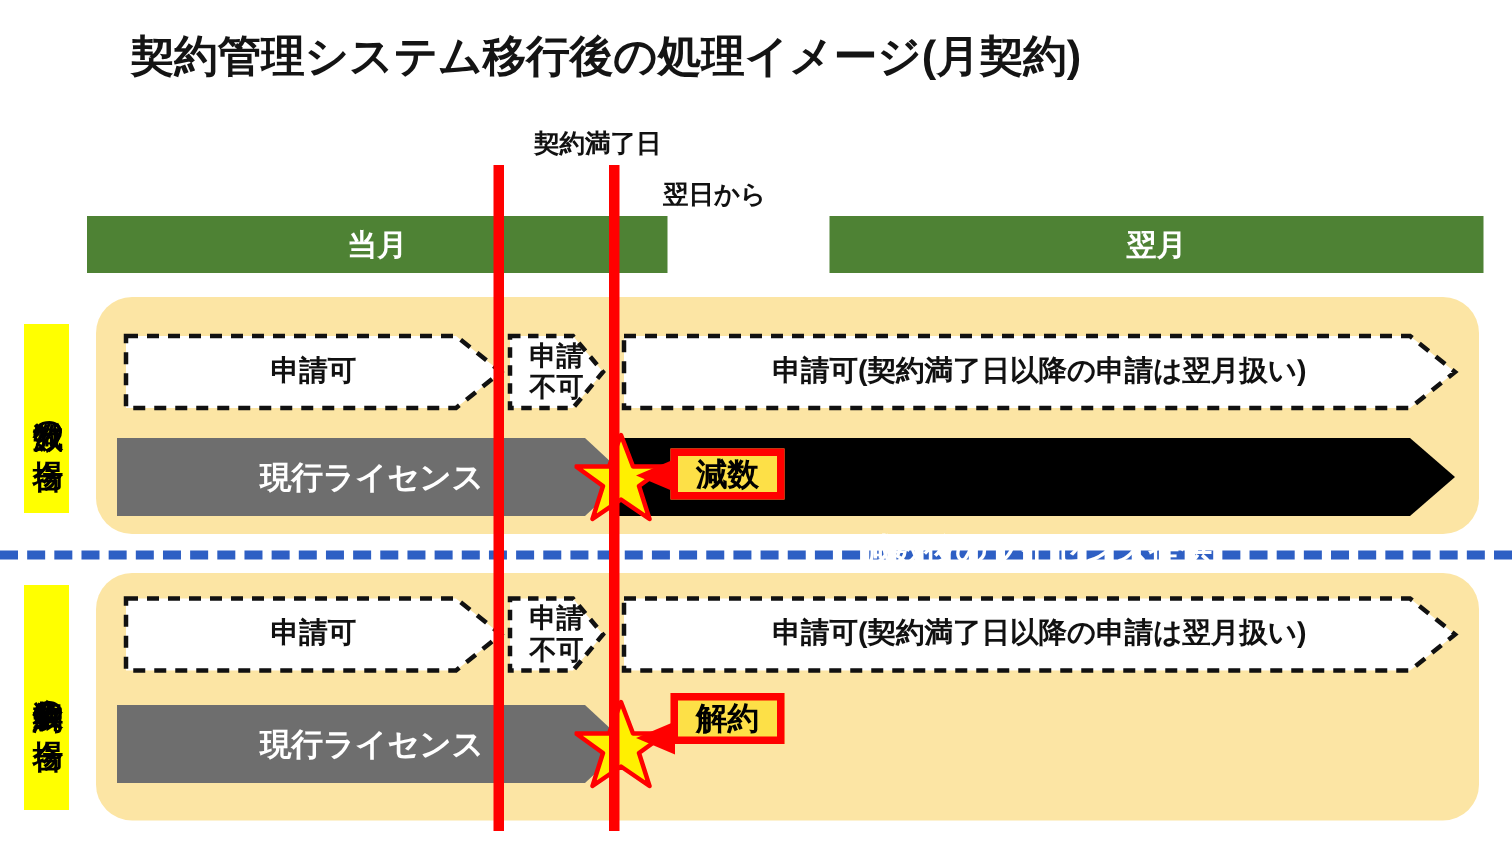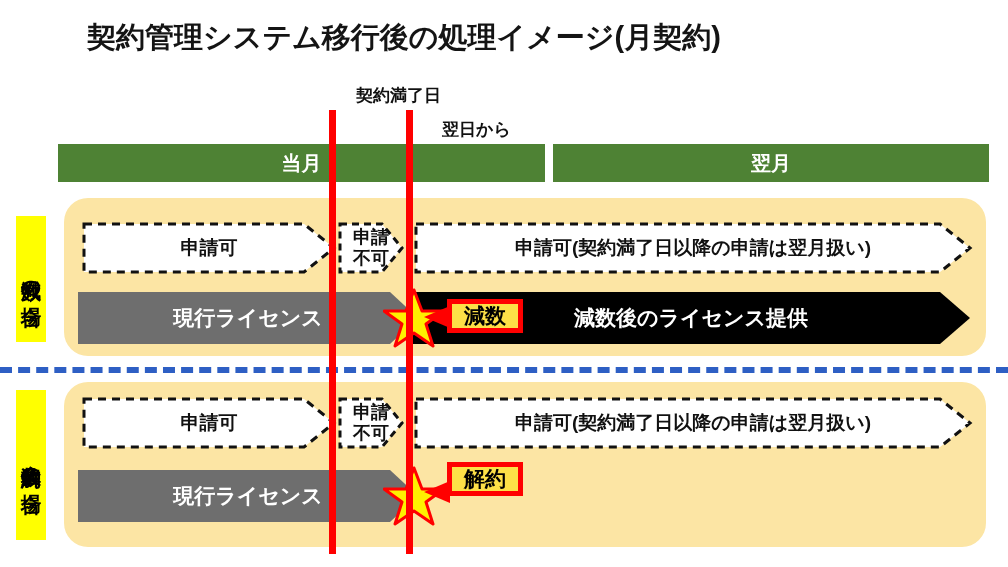--- a/index.html
+++ b/index.html
@@ -36,21 +36,21 @@
   .redline-2{left:406px;top:110px;height:444px;}
 
   
   .monthbar{
     position:absolute;top:144px;height:38px;
     background:#4E8234;
     color:#ffffff;
     font-size:20px;font-weight:bold;
     display:flex;align-items:center;justify-content:center;
   }
-  .monthbar-current{left:58px;width:487px;}
+  .monthbar-current{left:58px;width:387px;}
   .monthbar-next{left:553px;width:436px;}
 
   
   .panel{
     position:absolute;left:64px;width:922px;
     background:#FCE5A4;
     border-radius:24px;
   }
   .panel-top{top:198px;height:158px;}
   .panel-bottom{top:382px;height:165px;}
@@ -164,21 +164,21 @@
     <svg width="340" height="52" viewBox="0 0 340 52">
       <polygon points="0,0 312,0 340,26 312,52 0,52" fill="#6E6E6E"></polygon>
     </svg>
     <div class="lbl" style="padding-right:28px;">現行ライセンス</div>
   </div>
 
   <div class="chev-solid" style="left:412px;top:292px;width:558px;height:52px;">
     <svg width="558" height="52" viewBox="0 0 558 52">
       <polygon points="0,0 528,0 558,26 528,52 0,52" fill="#000000"></polygon>
     </svg>
-    <div class="lbl" style="padding-right:30px;">減数後のライセンス提供</div>
+    <div class="lbl" style="padding-right:30px;margin-top:48px;">減数後のライセンス提供</div>
   </div>
 
   <div class="star" style="left:383px;top:288px;width:62px;height:62px;">
     <svg width="62" height="62" viewBox="0 0 62 62">
       <polygon points="31,2 39,23 61,23 43,36 50,58 31,45 12,58 19,36 1,23 23,23" fill="#FFF000" stroke="#FF0000" stroke-width="3" stroke-linejoin="round"></polygon>
     </svg>
   </div>
 
   <div class="callout" style="left:447px;top:299px;width:76px;height:34px;">
     <span>減数</span>

